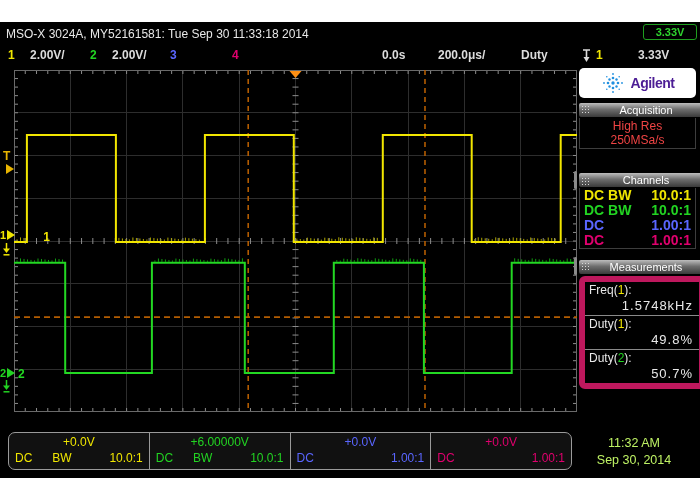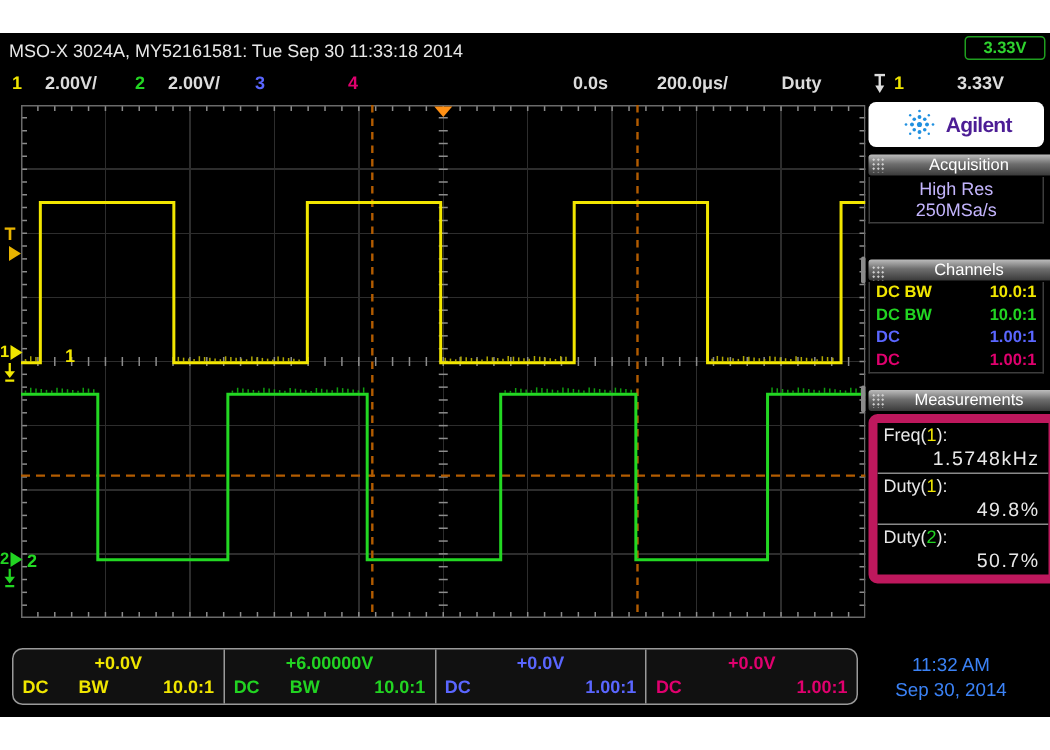--- a/index.html
+++ b/index.html
@@ -41,41 +41,41 @@
             display:flex;align-items:center;justify-content:center;gap:6px;}
   .logo-text{color:#4c1d95;font-size:14px;font-weight:bold;letter-spacing:-0.5px;}
   .sec-head{position:absolute;left:1px;width:134px;height:14px;color:#fff;font-size:11px;text-align:center;
             line-height:14px;background:linear-gradient(#bdbdbd,#6e6e6e 45%,#3a3a3a);border-radius:2px;
             display:flex;align-items:center;}
   .sec-head .dots{width:9px;height:10px;margin:0 2px;
        background-image:radial-gradient(#d8d8d8 34%,transparent 36%);background-size:3px 3px;}
   .sec-head .ht{flex:1;}
   .head-acq{top:37px;} .head-ch{top:107px;align-items:flex-end;} .head-meas{top:194px;}
   .acq-body{position:absolute;left:1px;top:52px;width:115px;border:1px solid #3d3d3d;border-top:none;
-            color:#c4b5fd;font-size:12px;text-align:center;line-height:14px;padding:1px 0;}
-  .ch-body{position:absolute;left:1px;top:122px;width:115px;border:1px solid #3d3d3d;border-top:none;font-size:11px;font-weight:bold;}
+            color:#ef4444;font-size:12px;text-align:center;line-height:14px;padding:1px 0;}
+  .ch-body{position:absolute;left:1px;top:122px;width:115px;border:1px solid #3d3d3d;border-top:none;font-size:14px;font-weight:bold;}
   .ch-row{display:flex;justify-content:space-between;padding:0 4px;height:15px;line-height:15px;}
   .meas-box{position:absolute;left:1px;top:210px;width:114px;border:6px solid #be185d;border-radius:6px;
             color:#e8e8e8;font-size:12px;overflow:hidden;}
   .meas-row{border-bottom:1px solid #8a8a8a;padding:1px 4px 2px 4px;}
   .meas-row:last-child{border-bottom:none;}
   .meas-label{display:block;line-height:15px;}
   .meas-value{display:block;text-align:right;line-height:15px;font-size:13px;padding-right:2px;letter-spacing:1px;}
 
   
   .bottom-bar{position:absolute;left:8px;top:410px;width:562px;height:36px;border:1px solid #9a9a9a;
               border-radius:7px;display:flex;background:#111;}
-  .bb-box{flex:1;border-right:1px solid #9a9a9a;font-size:12px;font-weight:bold;padding:1px 6px 0 6px;
+  .bb-box{flex:1;border-right:1px solid #9a9a9a;font-size:12px;font-weight:normal;padding:1px 6px 0 6px;
           display:flex;flex-direction:column;}
   .bb-box:last-child{border-right:none;}
   .bb-off{text-align:center;line-height:16px;}
   .bb-line2{display:flex;line-height:16px;}
   .bb-bw{margin-left:20px;}
   .bb-probe{margin-left:auto;}
-  .clock{position:absolute;left:588px;top:413px;width:92px;color:#3b82f6;font-size:12.5px;
+  .clock{position:absolute;left:588px;top:413px;width:92px;color:#bef264;font-size:12.5px;
          text-align:center;line-height:17px;}
 </style>
 </head>
 <body>
 
 <div class="page">
   <div class="scope">
 
     <div class="title-bar">
       <span class="title-text">MSO-X 3024A, MY52161581: Tue Sep 30 11:33:18 2014</span>

